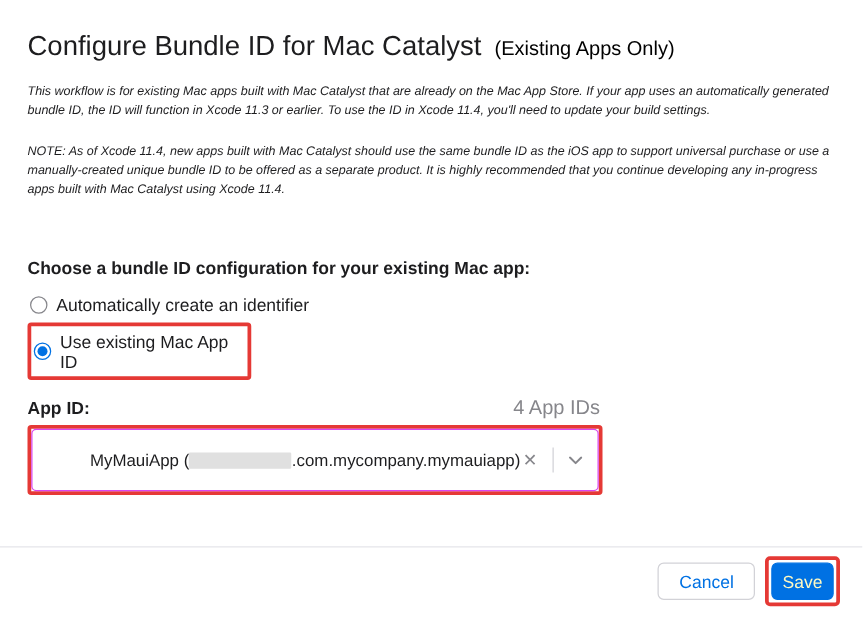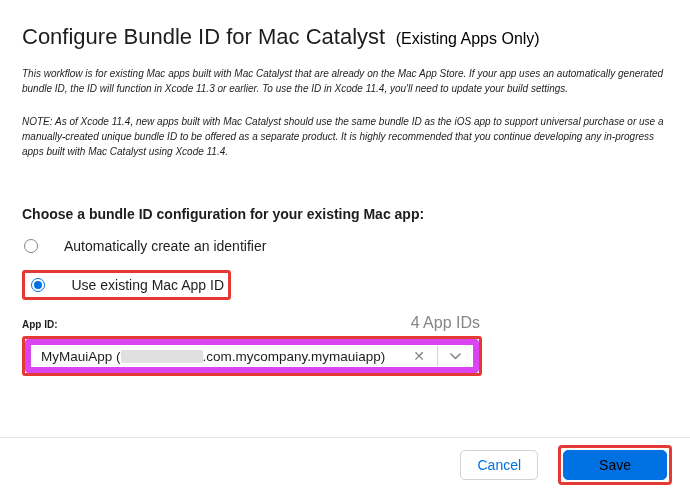--- a/index.html
+++ b/index.html
@@ -34,24 +34,23 @@
     .choose-label {
       font-size: 14px;
       font-weight: 600;
       color: #1d1d1f;
       margin-top: 47px;
       margin-bottom: 10px;
     }
     .radio-row {
       display: flex;
       align-items: center;
-      gap: 26px;
+      gap: 7px;
       padding: 4px 2px;
       margin-bottom: 2px;
-      margin-top: 12px;
     }
     .radio {
       width: 14px;
       height: 14px;
       border: 1.5px solid #86868b;
       border-radius: 50%;
       flex-shrink: 0;
       position: relative;
     }
     .radio.checked {
@@ -74,40 +73,41 @@
       padding-right: 4px;
     }
     .field-label-row {
       display: flex;
       justify-content: space-between;
       align-items: baseline;
       margin-top: 14px;
       margin-bottom: 4px;
     }
     .field-label {
-      font-size: 10px;
+      font-size: 14px;
       font-weight: 600;
     }
     .count-label {
       font-size: 16px;
       color: #86868b;
     }
     .select-wrap {
       border: 3px solid #e53935;
       border-radius: 3px;
       width: 460px;
     }
     .select-box {
       display: flex;
       align-items: center;
-      border: 6px solid #d946ef;
+      border: 1px solid #d946ef;
       border-radius: 4px;
-      height: 34px;
+      height: 50px;
       padding: 0 6px 0 10px;
       background: #fff;
+      text-align: right;
     }
     .select-value {
       flex: 1;
       font-size: 13.5px;
       color: #1d1d1f;
       white-space: nowrap;
       overflow: hidden;
     }
     .redacted {
       display: inline-block;
@@ -147,40 +147,40 @@
       right: 0;
       bottom: 62px;
       height: 1px;
       background: #e5e5ea;
     }
     .footer {
       position: absolute;
       right: 18px;
       bottom: 15px;
       display: flex;
-      gap: 20px;
+      gap: 8px;
       align-items: center;
     }
     .btn {
       font-size: 14px;
       padding: 6px 16px;
       border-radius: 5px;
       cursor: pointer;
       font-family: inherit;
     }
     .btn-cancel {
       background: #fff;
       color: #0071e3;
       border: 1px solid #d2d2d7;
     }
     .btn-save {
       background: #0071e3;
-      color: #000000;
+      color: #fef9c3;
       border: 1px solid #0071e3;
-      padding: 6px 35px;
+      padding: 6px 8px;
     }
     .save-highlight {
       border: 3px solid #e53935;
       border-radius: 4px;
       padding: 2px;
     }
   </style>
 </head>
 <body>
 
@@ -192,21 +192,21 @@
 <p class="body-text">This workflow is for existing Mac apps built with Mac Catalyst that are already on the Mac App Store. If your app uses an automatically generated bundle ID, the ID will function in Xcode 11.3 or earlier. To use the ID in Xcode 11.4, you'll need to update your build settings.</p>
 <p class="body-text">NOTE: As of Xcode 11.4, new apps built with Mac Catalyst should use the same bundle ID as the iOS app to support universal purchase or use a manually-created unique bundle ID to be offered as a separate product. It is highly recommended that you continue developing any in-progress apps built with Mac Catalyst using Xcode 11.4.</p>
 
 <div class="choose-label">Choose a bundle ID configuration for your existing Mac app:</div>
 
 <div class="radio-row">
   <span class="radio"></span>
   <span class="radio-label">Automatically create an identifier</span>
 </div>
 
-<div class="radio-row highlight-box" style="width:209px;justify-content:flex-end;">
+<div class="radio-row highlight-box" style="width:179px;justify-content:flex-end;">
   <span class="radio checked"></span>
   <span class="radio-label">Use existing Mac App ID</span>
 </div>
 
 <div class="field-label-row" style="width:458px;">
   <span class="field-label">App ID:</span>
   <span class="count-label">4 App IDs</span>
 </div>
 
 <div class="select-wrap">

